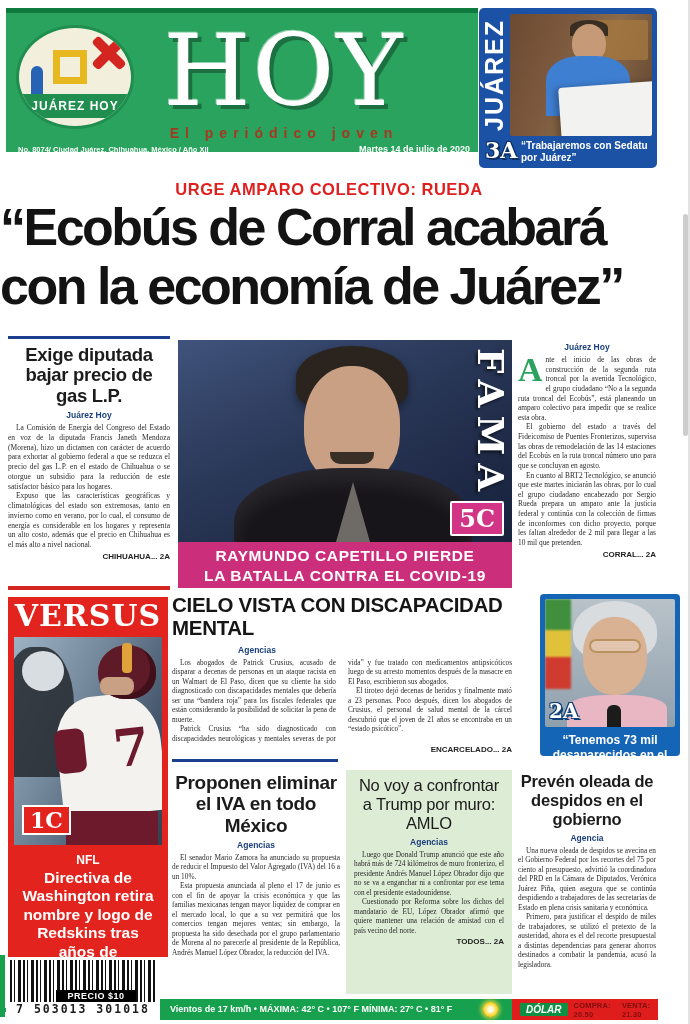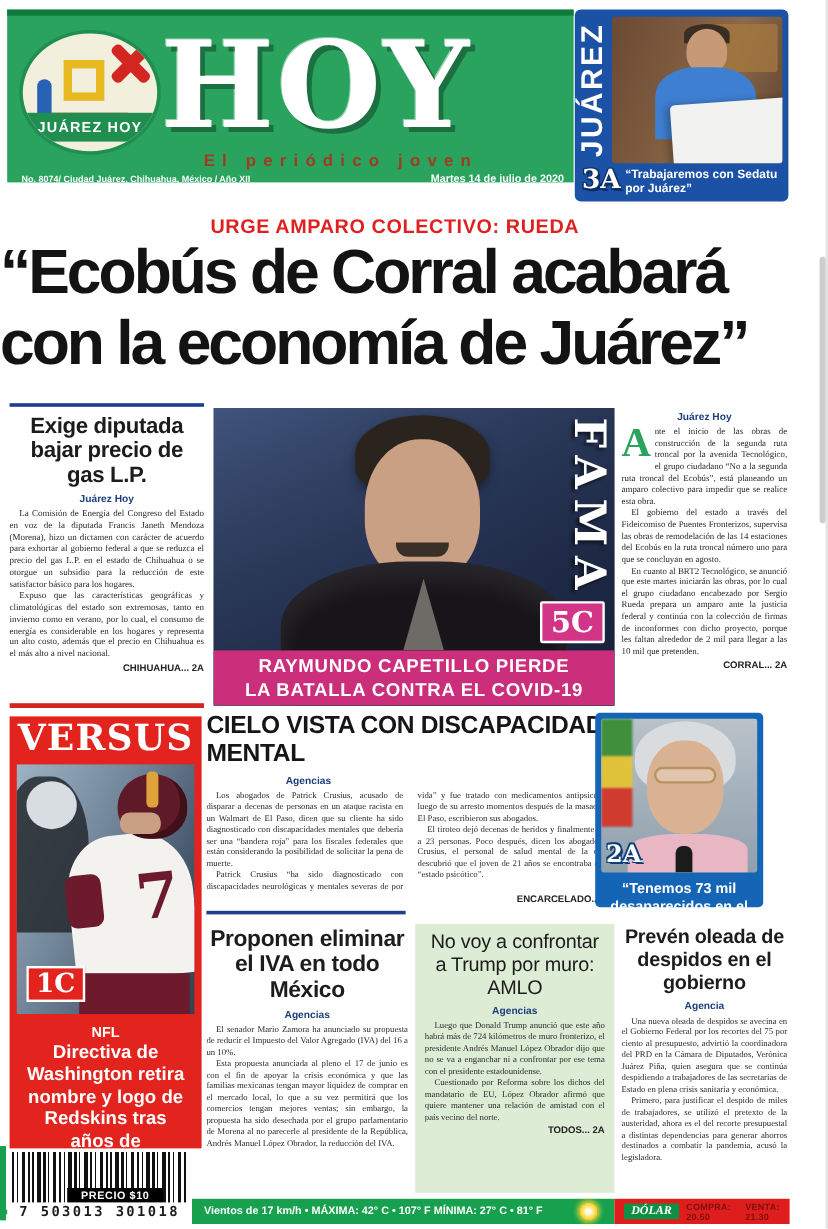--- a/index.html
+++ b/index.html
@@ -13,22 +13,22 @@
   .logo-oval { position:absolute; left:10px; top:12px; width:118px; height:104px;
                background:#f3efdd; border:3px solid #1f8e4f; border-radius:50%; overflow:hidden; }
   .logo-shape { position:absolute; }
   .ls-monu { left:12px; top:38px; width:12px; height:46px; background:#2762b5; border-radius:6px 6px 0 0; }
   .ls-frame { left:34px; top:22px; width:34px; height:34px; border:7px solid #e8b821; }
   .ls-x1,.ls-x2 { left:70px; top:20px; width:40px; height:10px; background:#d42621; border-radius:4px; }
   .ls-x1 { transform:rotate(45deg); } .ls-x2 { transform:rotate(-45deg); }
   .ls-base { left:20px; top:66px; width:70px; height:14px; background:#d42621; border-radius:3px; }
   .logo-band { position:absolute; left:0; right:0; bottom:8px; height:24px; background:#1f8e4f;
                color:#fff; font-weight:bold; font-size:12px; text-align:center; line-height:24px; letter-spacing:1px; }
-  .hoy { position:absolute; left:128px; top:2px; width:300px; height:112px; 
-         font-family:"DejaVu Serif", serif; font-weight:bold; font-size:100px; line-height:112px;
+  .hoy { position:absolute; left:128px; top:2px; width:300px; height:112px; text-align:center;
+         font-family:"DejaVu Serif", serif; font-weight:normal; font-size:100px; line-height:112px;
          color:#fff; letter-spacing:2px;
          text-shadow:4px 4px 0 rgba(16,70,40,.55), -1px -1px 0 rgba(255,255,255,.5); }
   .tagline { position:absolute; left:128px; top:112px; width:300px; text-align:center;
              color:#a23a22; font-weight:bold; font-size:14px; letter-spacing:6px; }
   .edition { position:absolute; left:12px; top:132px; color:#fff; font-weight:bold;
              font-size:7.5px; line-height:1.35; }
   .dateblock { position:absolute; right:8px; top:131px; width:180px; text-align:right;
                color:#fff; font-weight:bold; font-size:9px; line-height:1.25; }
   .dateblock .site { font-size:8.5px; letter-spacing:.5px; }
 
@@ -126,21 +126,21 @@
   
   .masacre { position:absolute; left:172px; top:594px; width:340px; height:178px; }
   .mas-h { font-weight:bold; font-size:20.5px; line-height:1.12; letter-spacing:-.3px; color:#161616; }
   .mas-by { width:50%; text-align:center; font-weight:bold; font-size:8.5px; color:#1b3f7d; margin:5px 0 3px; }
   .mas-cols { column-count:2; column-gap:12px; font-family:"Liberation Serif", serif; font-size:7.3px;
               line-height:1.3; text-align:justify; color:#2a2a2a; }
   .mas-cols p { text-indent:8px; }
   .mas-rule { width:166px; height:3px; background:#1c3f8f; margin-top:5px; }
 
   
-  .desap { position:absolute; left:496px; top:594px; width:140px; height:162px; background:#1565b6;
+  .desap { position:absolute; left:540px; top:594px; width:140px; height:162px; background:#1565b6;
            border-radius:4px; padding:5px; }
   .dp-photo { position:relative; height:128px; overflow:hidden; border-radius:2px;
               background:linear-gradient(180deg,#b9c2c9 , #8fa0ad); }
   .dp-flag { position:absolute; left:0; top:0; width:26px; height:90px;
              background:linear-gradient(180deg,#3f8f3d 0 34%, #e0c23a 34% 64%, #cf3b2f 64% 100%);
              filter:blur(1px); }
   .dp-hair { position:absolute; left:28px; top:2px; width:84px; height:60px; background:#d9dcdf; border-radius:50% 50% 40% 40%; }
   .dp-face { position:absolute; left:38px; top:18px; width:64px; height:78px; background:#d9b294; border-radius:46%; }
   .dp-glasses { position:absolute; left:44px; top:40px; width:52px; height:14px;
                 border:2px solid #b9925f; border-radius:7px; background:rgba(255,255,255,.25); }
@@ -170,21 +170,21 @@
   .digits { position:absolute; left:6px; top:1002px; width:154px; background:#fff; text-align:center;
             font-family:"DejaVu Sans Mono", monospace; font-weight:bold; font-size:11.5px; letter-spacing:2px; }
   .weather { position:absolute; left:160px; top:999px; width:352px; height:21px; background:#17a04d;
              color:#fff; font-weight:bold; font-size:9px; line-height:21px; padding-left:10px; }
   .sun { position:absolute; right:14px; top:3px; width:15px; height:15px; border-radius:50%;
          background:radial-gradient(circle,#fffbe0 20%, #ffd42a 60%, #f5b800 100%);
          box-shadow:0 0 4px 2px rgba(255,220,60,.8); }
   .dollar { position:absolute; left:512px; top:999px; width:146px; height:21px; background:#e01d1d;
             display:flex; align-items:center; }
   .dollar-badge { background:#0f8f43; color:#fff; font-weight:bold; font-style:italic; font-size:10px;
-                  padding:1px 6px; margin-left:8px; border-radius:1px;font-family:Liberation Serif, serif; }
+                  padding:1px 6px; margin-left:8px; border-radius:1px; }
   .dollar-vals { color:#7c0f0f; font-weight:bold; font-size:7.5px; margin-left:6px; letter-spacing:.2px; }
 
   
   .vedge { position:absolute; left:688px; top:0; width:2px; height:1024px; background:#e3e3e3; }
   .scroll-thumb { position:absolute; left:683px; top:214px; width:5px; height:222px;
                   background:#cdcdcd; border-radius:3px; }
 </style>
 </head>
 <body>
 

